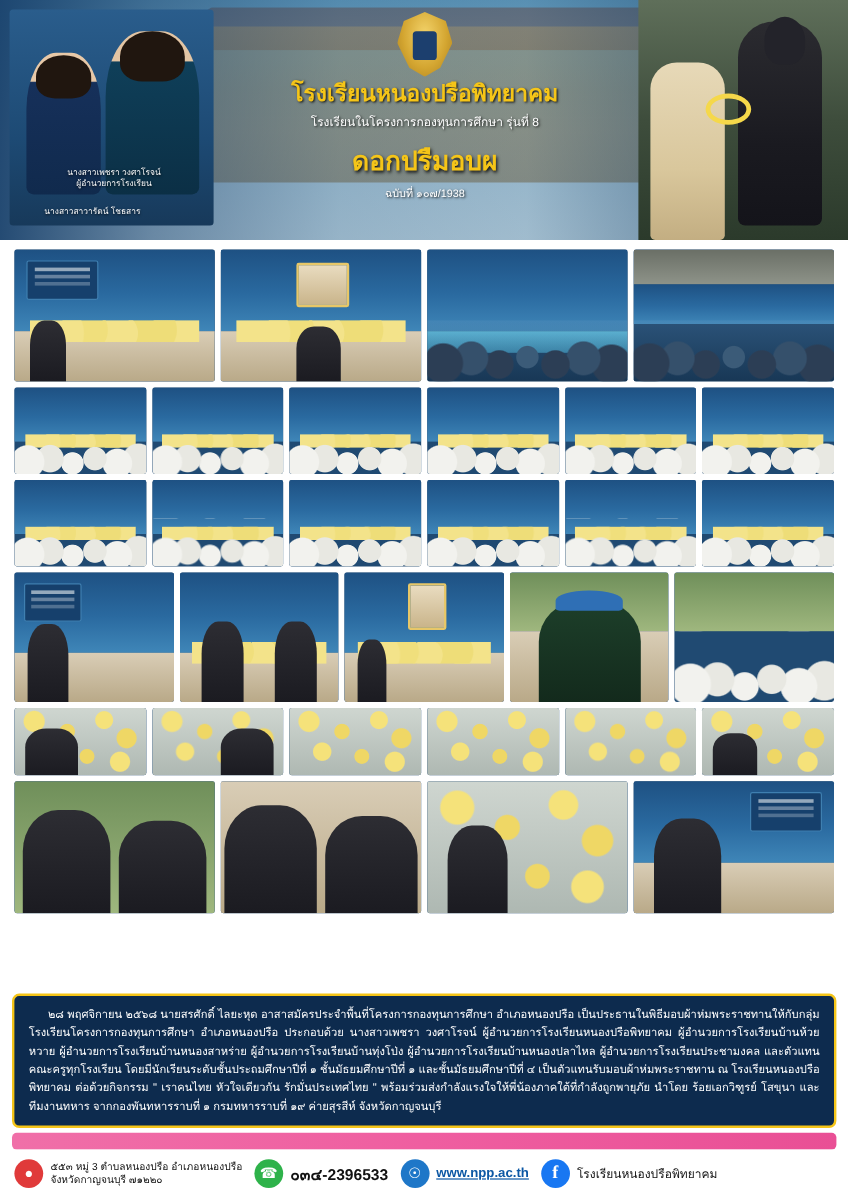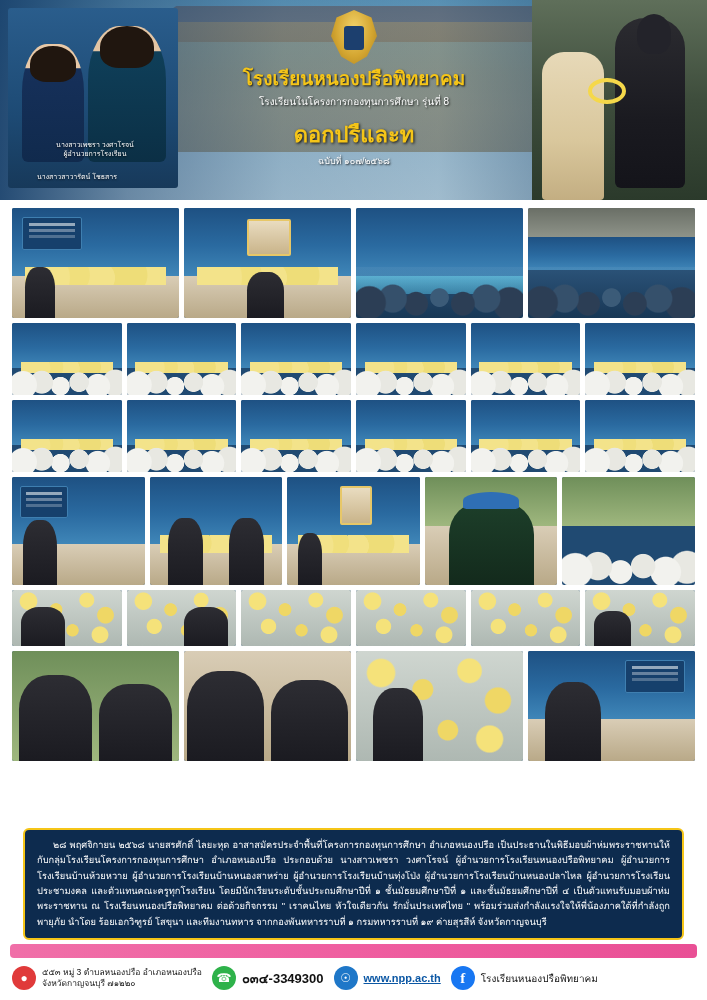--- a/index.html
+++ b/index.html
@@ -206,21 +206,21 @@
     background: linear-gradient(180deg,#2d2d33 0%,#1b1b21 100%);
     border-radius: 40% 40% 0 0;
   }
   .ph .person-fg.left { left: 8%; }
   .ph .person-fg.right { right: 8%; }
   .ph .person-fg.dark-green { background: linear-gradient(180deg,#1d3f2a 0%,#132a1c 100%); }
   .ph .cap-blue { position: absolute; width: 42%; height: 16%; top: 14%; left: 29%; background:#2f6fb5; border-radius: 50% 50% 10% 10%; }
 
   
   .textblock {
-    margin: 4px 23px 0;
+    margin: 4px 10px 0;
     background: #0d2b4e;
     border: 2px solid #f5c518;
     border-radius: 6px;
     padding: 8px 12px;
     color: #ffffff;
     font-size: 9.3px;
     line-height: 1.65;
     text-align: justify;
     flex: 0 0 auto;
   }
@@ -281,22 +281,22 @@
       <div class="statue"></div>
       <div class="statue-head"></div>
       <div class="offerer"></div>
       <div class="garland"></div>
     </div>
 
     <div class="hdr-center">
       <div class="crest"></div>
       <div class="school-name">โรงเรียนหนองปรือพิทยาคม</div>
       <div class="project-line">โรงเรียนในโครงการกองทุนการศึกษา รุ่นที่ 8</div>
-      <div class="doc-title">ดอกปรืและท</div>
-      <div class="doc-issue">ฉบับที่ ๑๐๗/๒๕๖๘</div>
+      <div class="doc-title">ดอกปรืมอบผ</div>
+      <div class="doc-issue">ฉบับที่ ๑๐๗/1938</div>
     </div>
   </div>
 
   <div class="gallery">
 
     <div class="row" style="height:110px;">
       <div class="ph">
         <div class="stage"></div>
           <div class="floor"></div>
         <div class="banner"></div>
@@ -476,21 +476,21 @@
   <div class="pink-bar"></div>
 
   <div class="footer">
     <div class="fitem">
       <div class="fcircle c-red">●</div>
       <div class="ftext">๕๕๓ หมู่ 3 ตำบลหนองปรือ อำเภอหนองปรือ
 จังหวัดกาญจนบุรี ๗๑๒๒๐</div>
     </div>
     <div class="fitem">
       <div class="fcircle c-green">☎</div>
-      <div class="fphone">๐๓๔-3349300</div>
+      <div class="fphone">๐๓๔-2396533</div>
     </div>
     <div class="fitem">
       <div class="fcircle c-blue">☉</div>
       <div class="furl">www.npp.ac.th</div>
     </div>
     <div class="fitem">
       <div class="fcircle c-fb">f</div>
       <div class="ffb">โรงเรียนหนองปรือพิทยาคม</div>
     </div>
   </div>

